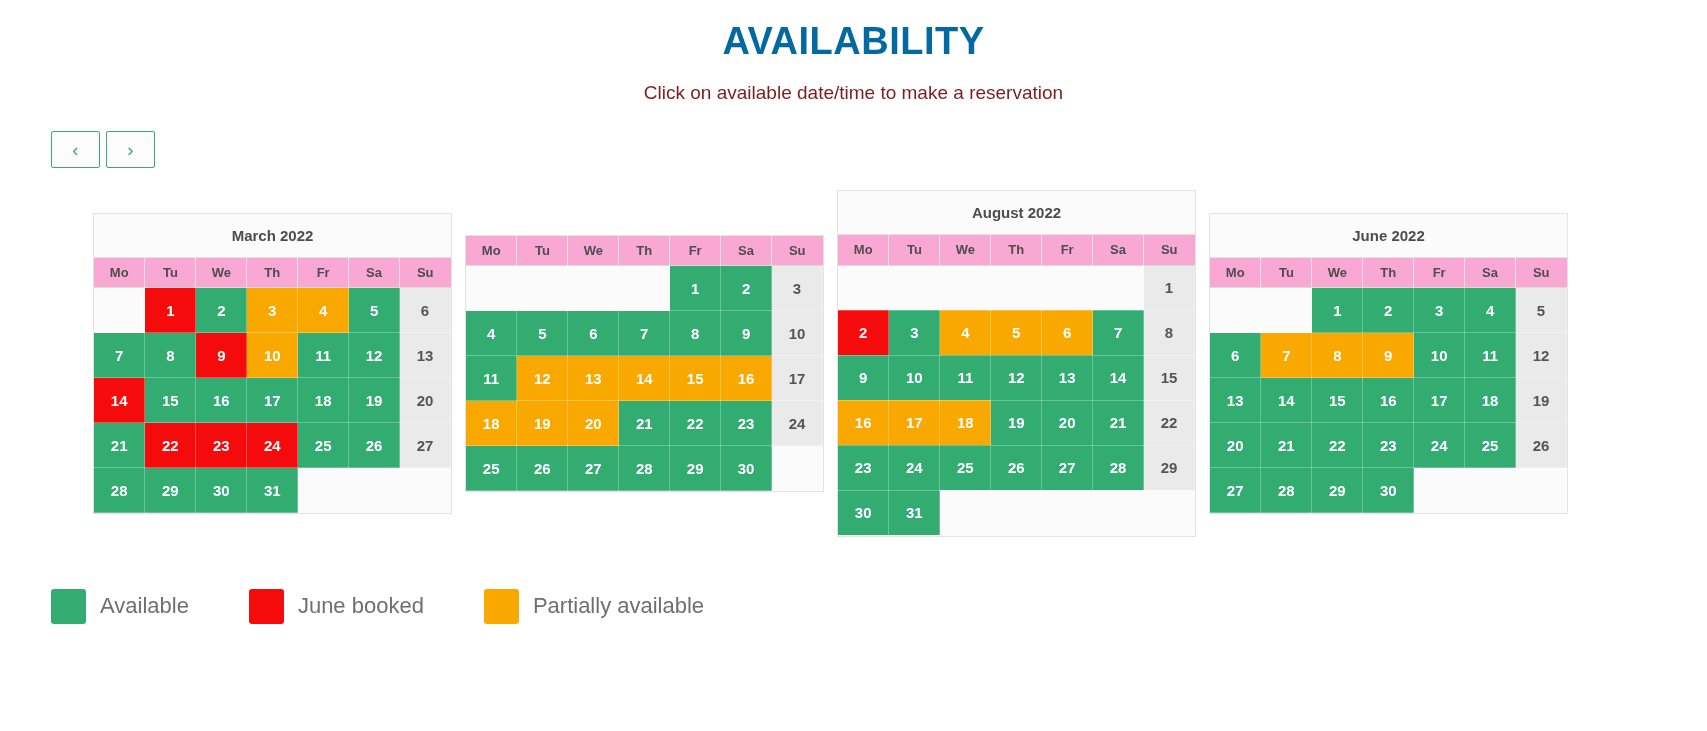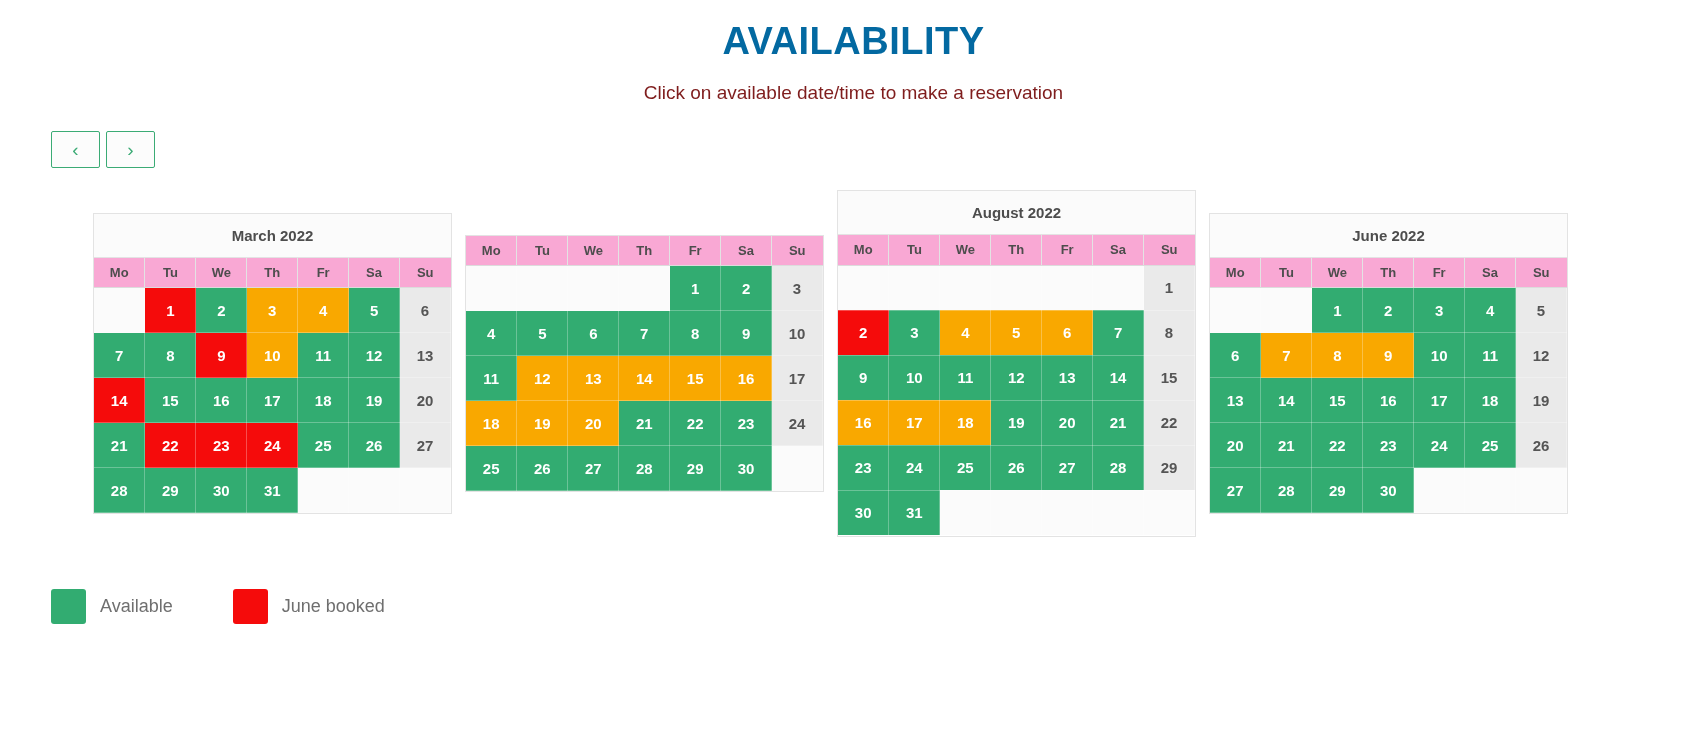--- a/index.html
+++ b/index.html
@@ -142,21 +142,21 @@
     align-items: center;
     margin-right: 60px;
   }
   .legend-swatch {
     width: 35px;
     height: 35px;
     border-radius: 3px;
     margin-right: 14px;
   }
   .legend-label {
-    font-size: 18px;
+    font-size: 22px;
     color: #6f6f6f;
     line-height: 22px;
   }
 </style>
 </head>
 <body>
 
 <h1 class="page-title">AVAILABILITY</h1>
 <p class="page-subtitle">Click on available date/time to make a reservation</p>
 
@@ -430,13 +430,17 @@
 
 <div class="legend" id="legend">
     <div class="legend-item">
       <span class="legend-swatch" style="background: rgb(50, 172, 113);"></span>
       <span class="legend-label">Available</span>
     </div>
     <div class="legend-item">
       <span class="legend-swatch" style="background: rgb(245, 11, 11);"></span>
       <span class="legend-label">June booked</span>
     </div>
+    <div class="legend-item">
+      <span class="legend-swatch" style="background: rgb(249, 168, 0);"></span>
+      <span class="legend-label">Partially available</span>
+    </div>
   </div>
 
 </body></html>

